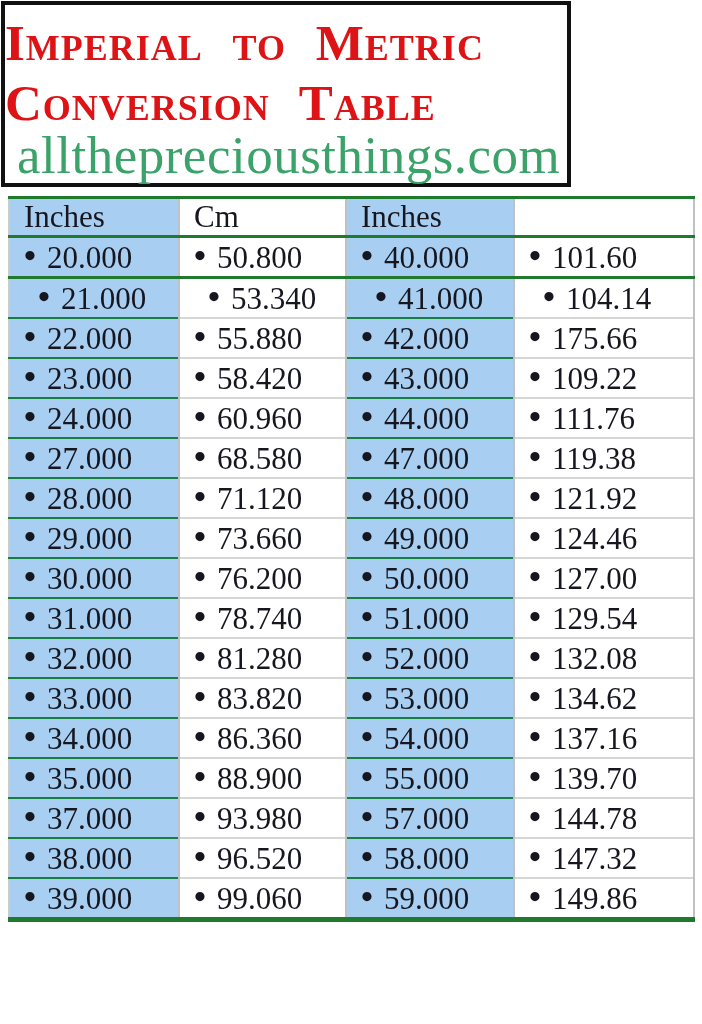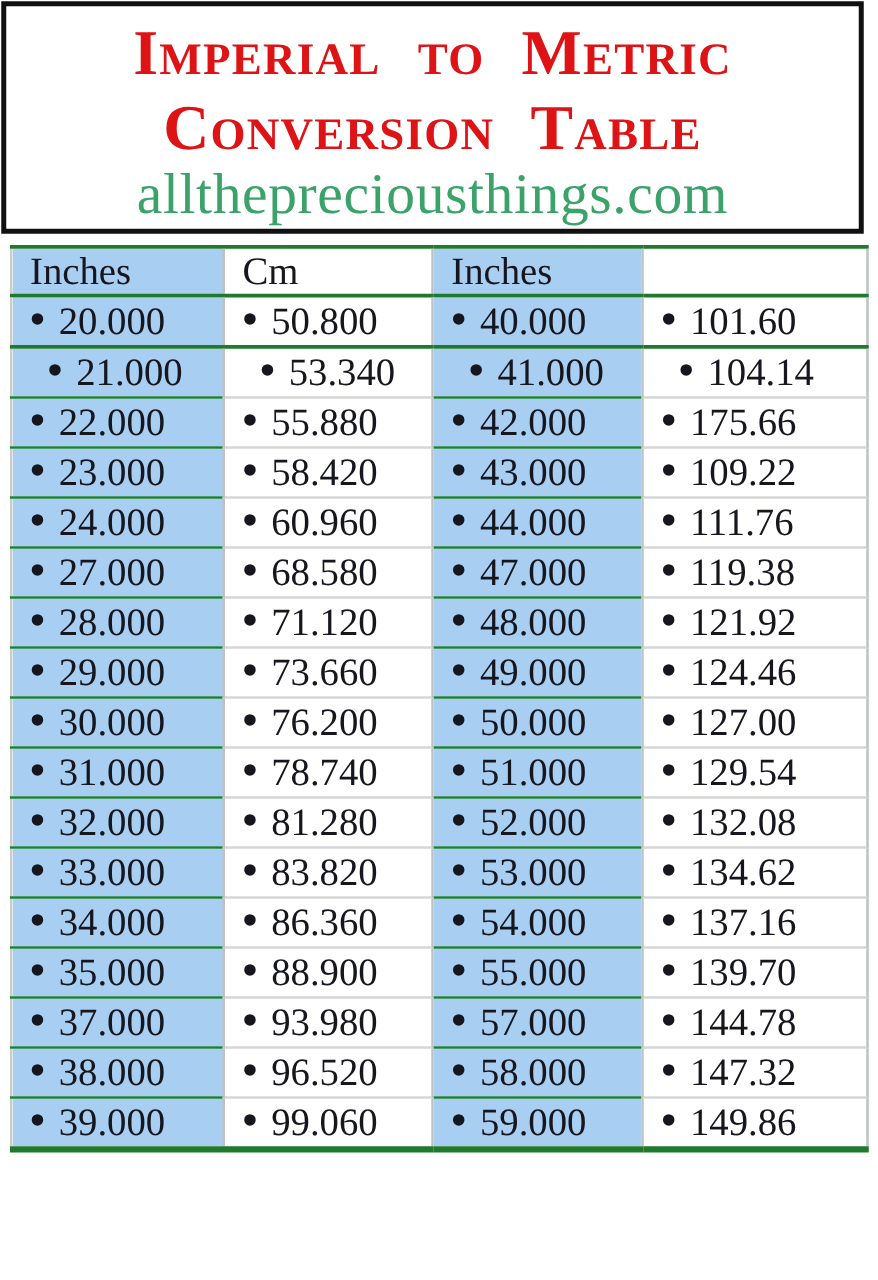--- a/index.html
+++ b/index.html
@@ -13,39 +13,39 @@
   html,body{background:#ffffff;}
   body{
     width:702px;height:1024px;
     font-family:"Liberation Serif","DejaVu Serif",serif;
     position:relative;overflow:hidden;
   }
   .page{position:relative;width:702px;height:1024px;background:#ffffff;}
 
   
   .title-box{
-    position:absolute;left:1px;top:1px;width:690px;height:186px;
+    position:absolute;left:1px;top:1px;width:570px;height:186px;
     background:#ffffff;border:4px solid #111111;
-    text-align:center;
   }
   .title-line{
     color:var(--title-red);
     font-weight:bold;
     font-variant:small-caps;
     font-size:51px;
     line-height:60px;
     letter-spacing:1px;
     word-spacing:16px;
   }
   .title-line.first{margin-top:8px;}
   .website{
     color:var(--website-green);
-    font-size:46px;
+    font-size:53px;
     line-height:44px;
     letter-spacing:0.5px;
+    margin-left:12px;
   }
 
   
   table.conv{
     position:absolute;left:8px;top:196px;width:685px;
     border-collapse:collapse;
     font-size:31px;
     color:#16161f;
     table-layout:fixed;
   }

